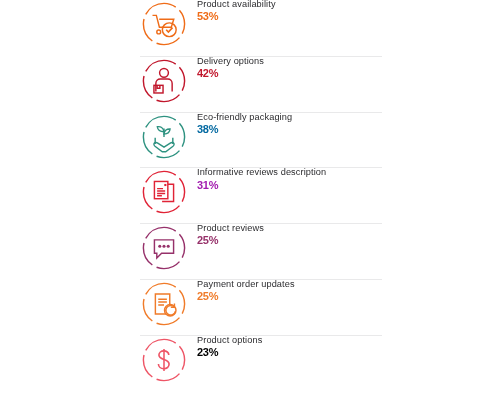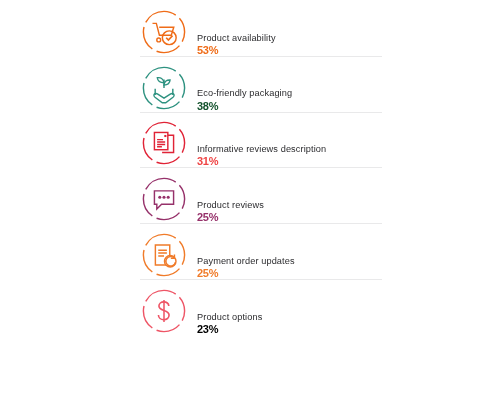--- a/index.html
+++ b/index.html
@@ -16,21 +16,21 @@
   #chart {
     position: absolute;
     left: 140px;
     top: 0px;
     width: 242px;
   }
   .row {
     position: relative;
     height: 55.8px;
     display: flex;
-    align-items: flex-end;
+    align-items: flex-start;
     box-sizing: border-box;
   }
   .row + .row {
     border-top: 1px solid #e9e9ea;
   }
   .icon-wrap {
     width: 48px;
     height: 48px;
     flex: 0 0 48px;
     display: flex;
@@ -79,56 +79,73 @@
           <path d="M26.3 30 l2.3 2.4 l4.3 -4.6" stroke-width="1.7"></path>
         </g>
       </svg>
     </span>
     <span class="text-block">
       <span class="label">Product availability</span>
       <span class="value" style="color:#ef6c18">53%</span>
     </span>
   </div>
 
+  <div class="row">
+    <span class="icon-wrap">
+      <svg viewBox="0 0 48 48">
+        <g fill="none" stroke="#c1172c" stroke-width="1.5">
+          <path d="M24 2.5 A21.5 21.5 0 0 1 45.5 24 A21.5 21.5 0 0 1 24 45.5 A21.5 21.5 0 0 1 2.5 24 A21.5 21.5 0 0 1 24 2.5" stroke-dasharray="26 5" stroke-dashoffset="13"></path>
+          <circle cx="24" cy="15.5" r="4.6"></circle>
+          <path d="M15.5 35 v-8.5 a4.5 4.5 0 0 1 4.5 -4.5 h8 a4.5 4.5 0 0 1 4.5 4.5 v8.5"></path>
+          <rect x="13.5" y="28.5" width="9.5" height="8"></rect>
+          <path d="M16.8 28.5 v3 h2.9 v-3"></path>
+        </g>
+      </svg>
+    </span>
+    <span class="text-block">
+      <span class="label">Delivery options</span>
+      <span class="value" style="color:#c1172c">42%</span>
+    </span>
+  </div>
 
   <div class="row">
     <span class="icon-wrap">
       <svg viewBox="0 0 48 48">
         <g fill="none" stroke="#2e9280" stroke-width="1.5">
           <path d="M24 2.5 A21.5 21.5 0 0 1 45.5 24 A21.5 21.5 0 0 1 24 45.5 A21.5 21.5 0 0 1 2.5 24 A21.5 21.5 0 0 1 24 2.5" stroke-dasharray="26 5" stroke-dashoffset="13"></path>
           <path d="M24 24 v-9"></path>
           <path d="M24 18.5 c-4.5 0 -6.6 -2.3 -7 -5.2 c3.3 -0.6 6.4 0.9 7 5.2z"></path>
           <path d="M24 21 c4.2 -0.3 6.1 -2.6 6.3 -5.4 c-3.2 -0.3 -6 1.4 -6.3 5.4z"></path>
           <path d="M24 34.5 l-6.5 -4.2 c-1.8 -1.2 -3.4 -0.6 -3.9 0.6 c-0.4 1 0 2 1 2.8 l7.6 5.7 h3.6 l7.6 -5.7 c1 -0.8 1.4 -1.8 1 -2.8 c-0.5 -1.2 -2.1 -1.8 -3.9 -0.6 l-6.5 4.2z"></path>
           <path d="M14.8 31.2 v-6.5"></path>
           <path d="M33.2 31.2 v-6.5"></path>
         </g>
       </svg>
     </span>
     <span class="text-block">
       <span class="label">Eco-friendly packaging</span>
-      <span class="value" style="color:#14532d">38%</span>
+      <span class="value" style="color:#0369a1">38%</span>
     </span>
   </div>
 
   <div class="row">
     <span class="icon-wrap">
       <svg viewBox="0 0 48 48">
         <g fill="none" stroke="#e02336" stroke-width="1.5">
           <path d="M24 2.5 A21.5 21.5 0 0 1 45.5 24 A21.5 21.5 0 0 1 24 45.5 A21.5 21.5 0 0 1 2.5 24 A21.5 21.5 0 0 1 24 2.5" stroke-dasharray="26 5" stroke-dashoffset="13"></path>
           <path d="M22 16 h12 v18 h-12"></path>
           <rect x="14" y="13" width="14" height="18" fill="#ffffff"></rect>
           <path d="M16.8 20.5 h6.2 M16.8 23 h8.4 M16.8 25.5 h8.4 M16.8 28 h5"></path>
           <rect x="24.3" y="15.6" width="2.2" height="2.2" fill="#e02336" stroke="none"></rect>
         </g>
       </svg>
     </span>
     <span class="text-block">
       <span class="label">Informative reviews description</span>
-      <span class="value" style="color:#ef4444">31%</span>
+      <span class="value" style="color:#a21caf">31%</span>
     </span>
   </div>
 
   <div class="row">
     <span class="icon-wrap">
       <svg viewBox="0 0 48 48">
         <g fill="none" stroke="#96316a" stroke-width="1.5">
           <path d="M24 2.5 A21.5 21.5 0 0 1 45.5 24 A21.5 21.5 0 0 1 24 45.5 A21.5 21.5 0 0 1 2.5 24 A21.5 21.5 0 0 1 24 2.5" stroke-dasharray="26 5" stroke-dashoffset="13"></path>
           <path d="M14 15.5 h20 v14 h-12.5 l-5 5 v-5 h-2.5z"></path>
           <g fill="#96316a" stroke="none" font-size="7">

